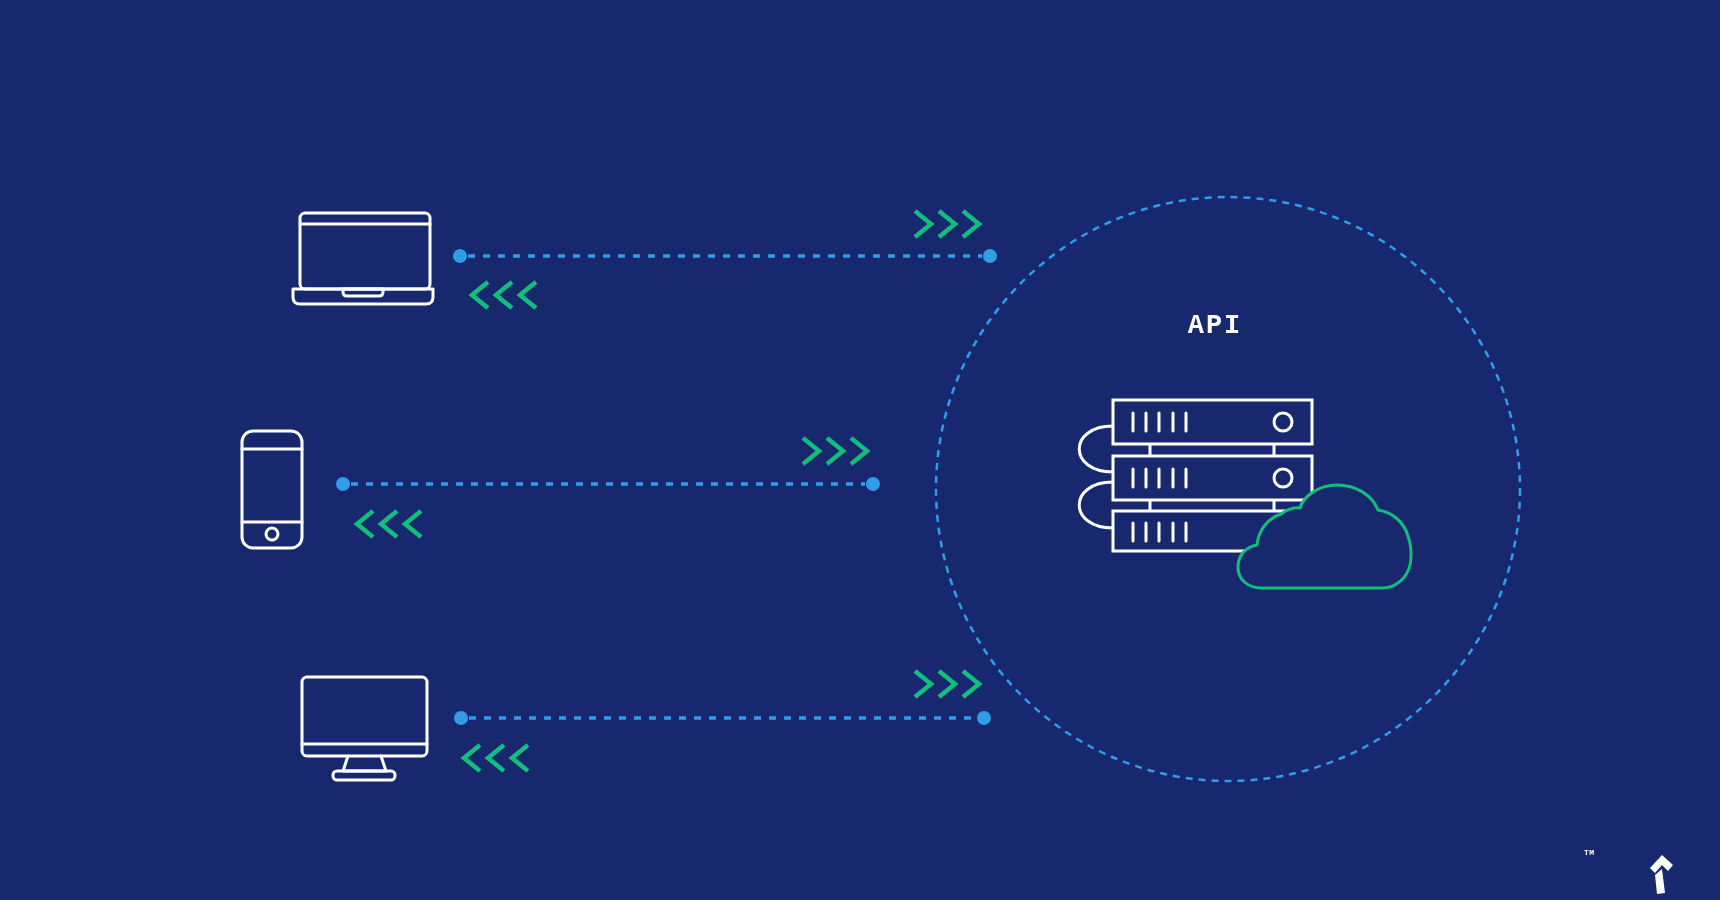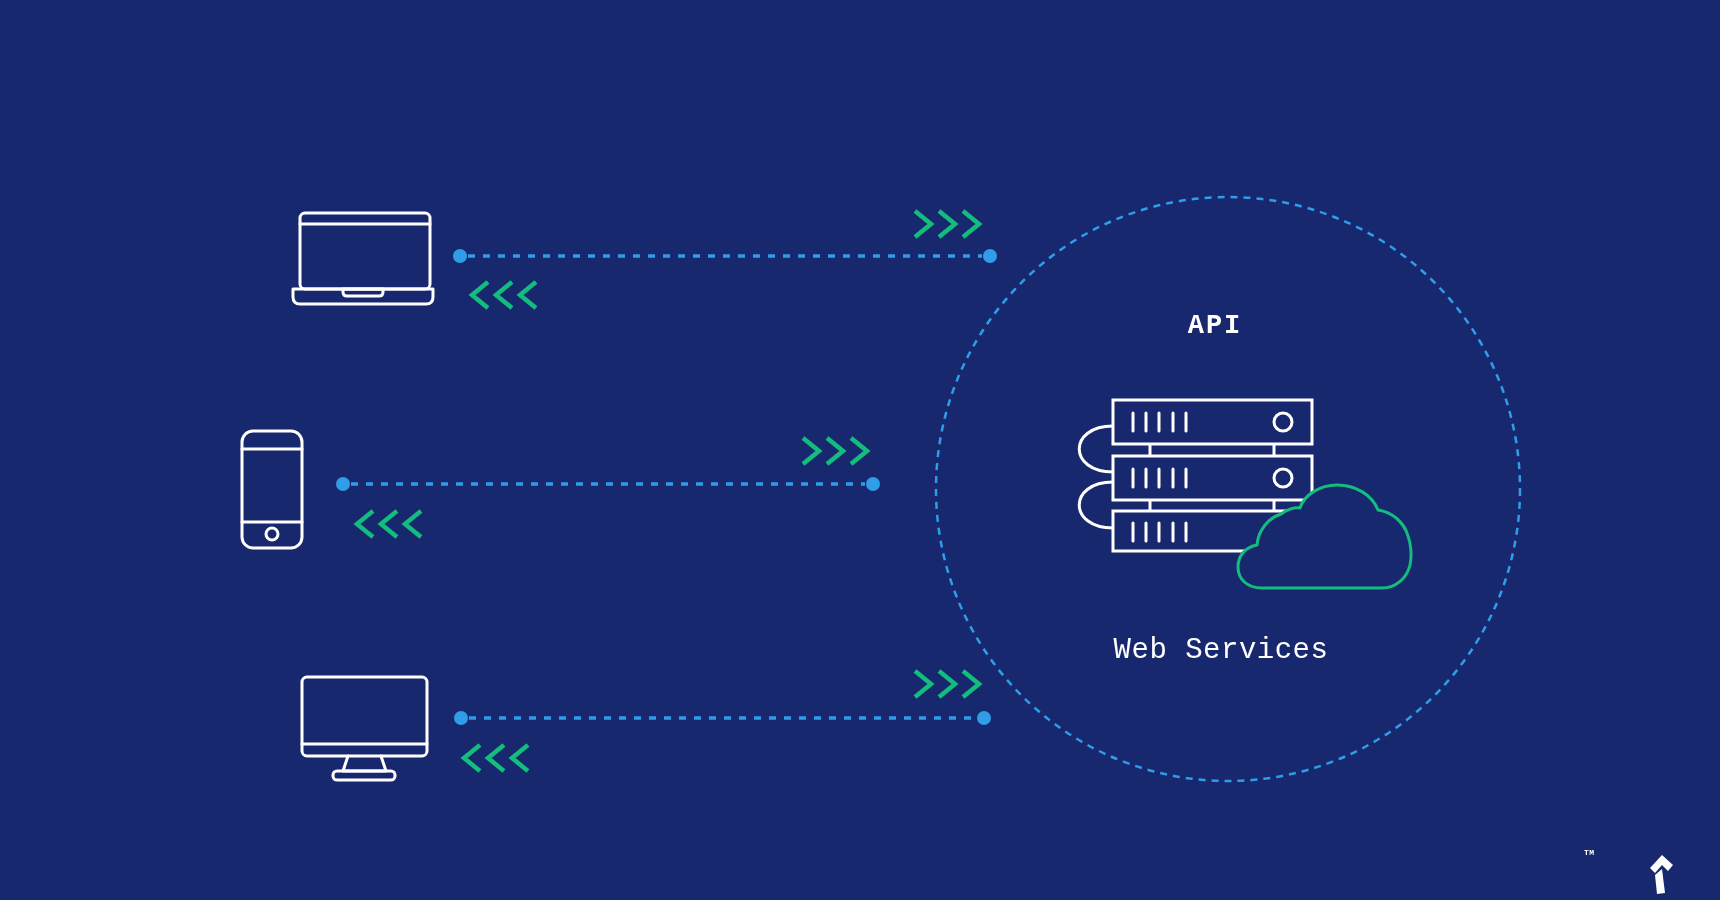--- a/index.html
+++ b/index.html
@@ -163,21 +163,20 @@
              C 28 55, 38 42, 51 38
              C 56 34, 64 31, 70 32
              C 74 19, 90 9, 107 9
              C 126 9, 142 19, 148 34
              C 162 36, 174 46, 178 60
              C 181 68, 182 80, 180 89
              C 177 102, 166 112, 152 112
              Z" fill="var(--bg)" stroke="var(--green)" stroke-width="3" stroke-linejoin="round"></path>
   </svg>
 
-  <div class="abs ws-label" style="left:1061px;top:598px;">Web Services</div>
 
   <svg class="abs" style="left:1644px;top:812px;" width="40" height="50" viewBox="0 0 40 50">
     <path d="M6 20 L18 7 L29 17 L24 23 L18 17 L11 25 Z" fill="var(--white)"></path>
     <path d="M11 27 L18 21 L21 45 L13 46 Z" fill="var(--white)"></path>
   </svg>
   <div class="abs tm" style="left:1584px;top:812px;">TM</div>
 
 </div>
 
 </body></html>

